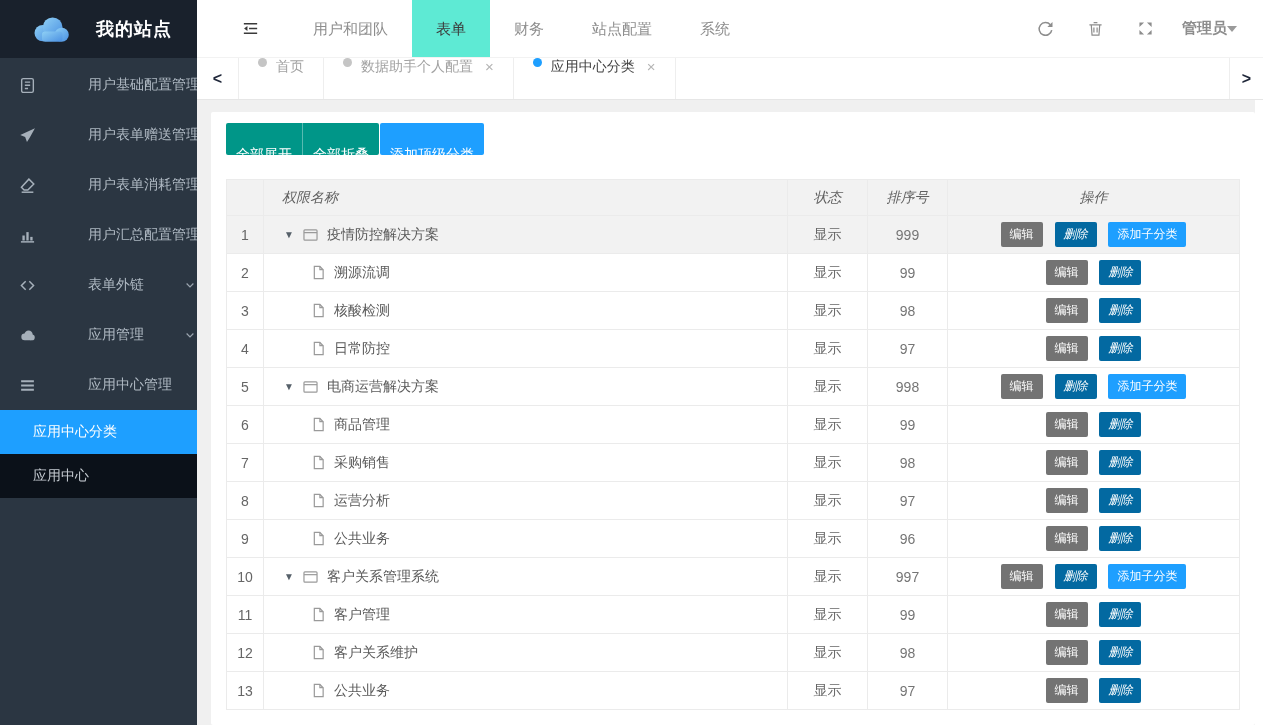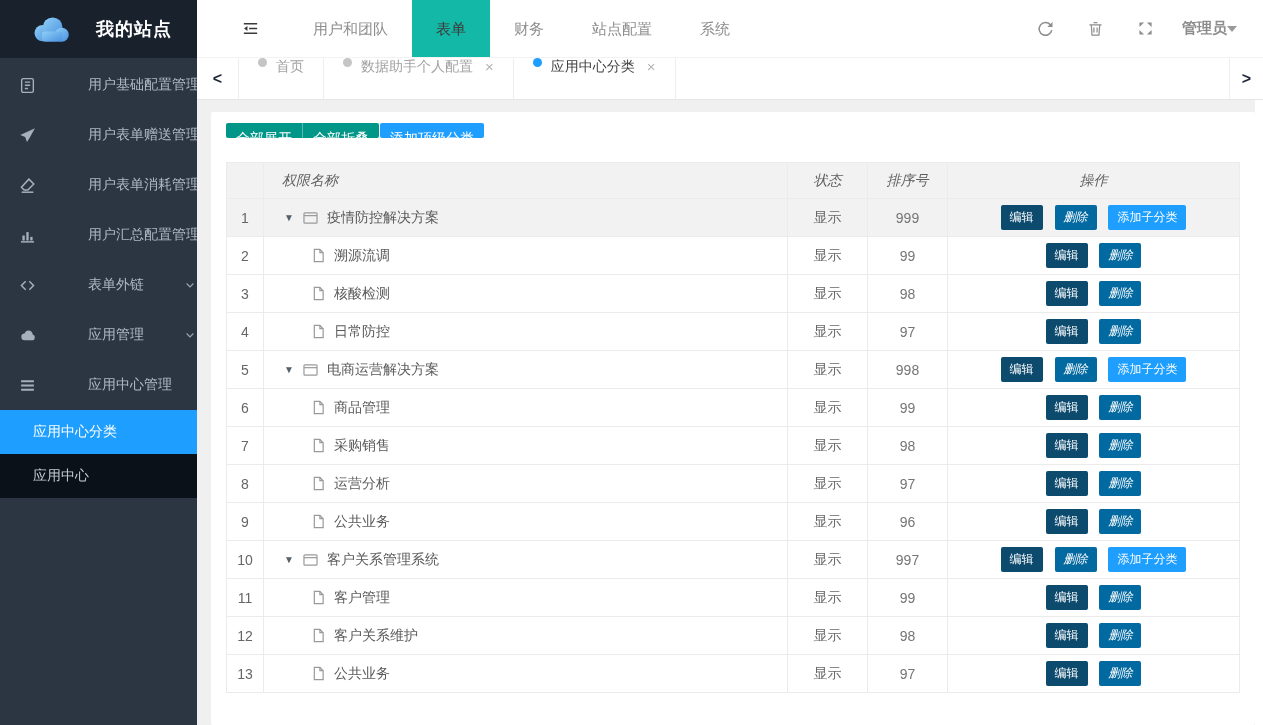--- a/index.html
+++ b/index.html
@@ -20,21 +20,21 @@
   .submenu-item.active { background:#1e9fff; color:#fff; }
 
   
   .main { flex:1; display:flex; flex-direction:column; min-width:0; }
 
   
   .topbar { height:58px; flex:0 0 58px; background:#fff; display:flex; align-items:center; border-bottom:1px solid #f2f2f2; }
   .collapse-btn { margin-left:42px; width:22px; height:22px; display:flex; align-items:center; justify-content:center; cursor:pointer; color:#3a3a3a; }
   .topnav { display:flex; height:100%; margin-left:28px; }
   .topnav-item { padding:0 24px; line-height:57px; font-size:15px; color:#8d8d8d; cursor:pointer; white-space:nowrap; }
-  .topnav-item.active { background:#14b8a6; color:#3c3c3c; }
+  .topnav-item.active { background:#5eead4; color:#3c3c3c; }
   .topbar-right { margin-left:auto; display:flex; align-items:center; padding-right:26px; }
   .tool-btn { width:50px; height:58px; display:flex; align-items:center; justify-content:center; color:#8d8d8d; cursor:pointer; }
   .user-entry { display:flex; align-items:center; color:#8d8d8d; font-size:15px; margin-left:12px; cursor:pointer;font-weight:bold; }
   .caret-down { width:0; height:0; border-left:5px solid transparent; border-right:5px solid transparent; border-top:6px solid #9a9a9a; }
 
   
   .tabbar { height:42px; flex:0 0 42px; background:#fff; display:flex; align-items:stretch; border-bottom:1px solid #e6e6e6; }
   .tab-arrow { width:42px; display:flex; align-items:center; justify-content:center; color:#20283a; font-size:16px; font-weight:bold; cursor:pointer; }
   .tab-arrow.left { border-right:1px solid #eee; }
   .tab-arrow.right { margin-left:auto; border-left:1px solid #eee; width:34px; }
@@ -43,21 +43,21 @@
   .tab.active { color:#3f3f3f; }
   .tab.active .tab-dot { background:#1e9fff; }
   .tab-close { color:#b4b4b4; font-size:15px; margin-left:3px; cursor:pointer; }
 
   
   .content { flex:1; background:#f0f0f0; padding:12px 8px 0 14px; position:relative; overflow:hidden; }
   .scroll-strip { position:absolute; top:0; right:0; bottom:0; width:8px; background:#fff; }
   .card { background:#fff; border-radius:2px; height:100%; padding:11px 15px 0 15px; overflow:hidden; }
 
   .toolbar { display:flex; margin-bottom:24px; }
-  .btn { height:15px; line-height:31px; padding:0 10px; color:#fff; font-size:14px; border:none; border-radius:2px; cursor:pointer; white-space:nowrap; font-family:inherit; }
+  .btn { height:15px; line-height:31px; padding:16px 10px; color:#fff; font-size:14px; border:none; border-radius:2px; cursor:pointer; white-space:nowrap; font-family:inherit; }
   .btn-green { background:#009688; }
   .btn-green + .btn-green { border-left:1px solid rgba(255,255,255,.35); border-radius:0 2px 2px 0; }
   .toolbar .btn:first-child { border-radius:2px 0 0 2px; }
   .btn-blue { background:#1e9fff; margin-left:1px; }
 
   
   table { width:100%; border-collapse:collapse; table-layout:fixed; font-size:14px; color:#666; }
   th,td { border:1px solid #ebebeb; height:38px; font-weight:normal; }
   thead th { background:#f2f2f2; color:#5f5f5f; height:36px;font-style:italic; }
   th.h-name { text-align:left; padding-left:18px; }
@@ -65,21 +65,21 @@
   td.c-sort { color:#757575; }
   tr.hl td { background:#f2f2f2; }
   .name-wrap { display:flex; align-items:center; gap:9px; }
   .name-wrap.parent { padding-left:20px; }
   .name-wrap.child { padding-left:48px; }
   .tree-caret { font-size:10px; color:#566069; line-height:1; }
   .tree-icon { display:inline-flex; color:#9a9a9a; }
   .row-name { color:#5a5a5a; }
   td.c-action { text-align:center; }
   .abtn { display:inline-block; height:25px; line-height:25px; padding:0 9px; margin:0 4px; color:#fff; font-size:12px; border:none; border-radius:2px; cursor:pointer; white-space:nowrap; font-family:inherit; }
-  .abtn-green { background:#0c4a6e; }
+  .abtn-green { background:#737373; }
   .abtn-orange { background:#0369a1;font-style:italic; }
   .abtn-blue { background:#1e9fff; }
   svg { display:block; }
 </style>
 </head>
 <body>
 
 <div class="app">
 
   <aside class="sidebar">

